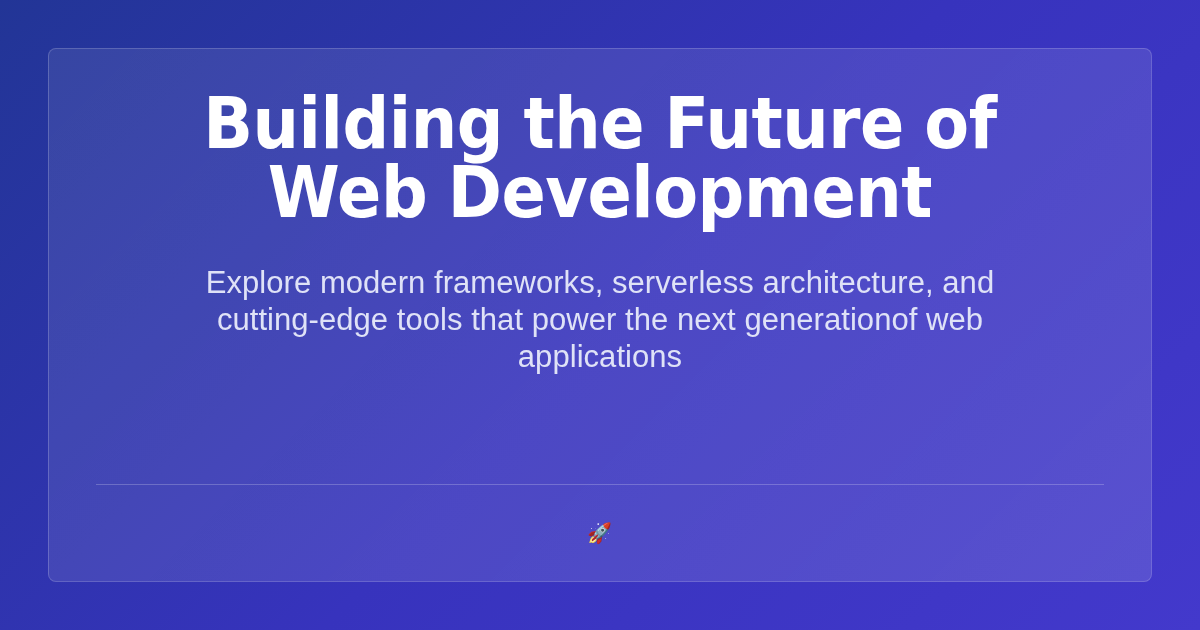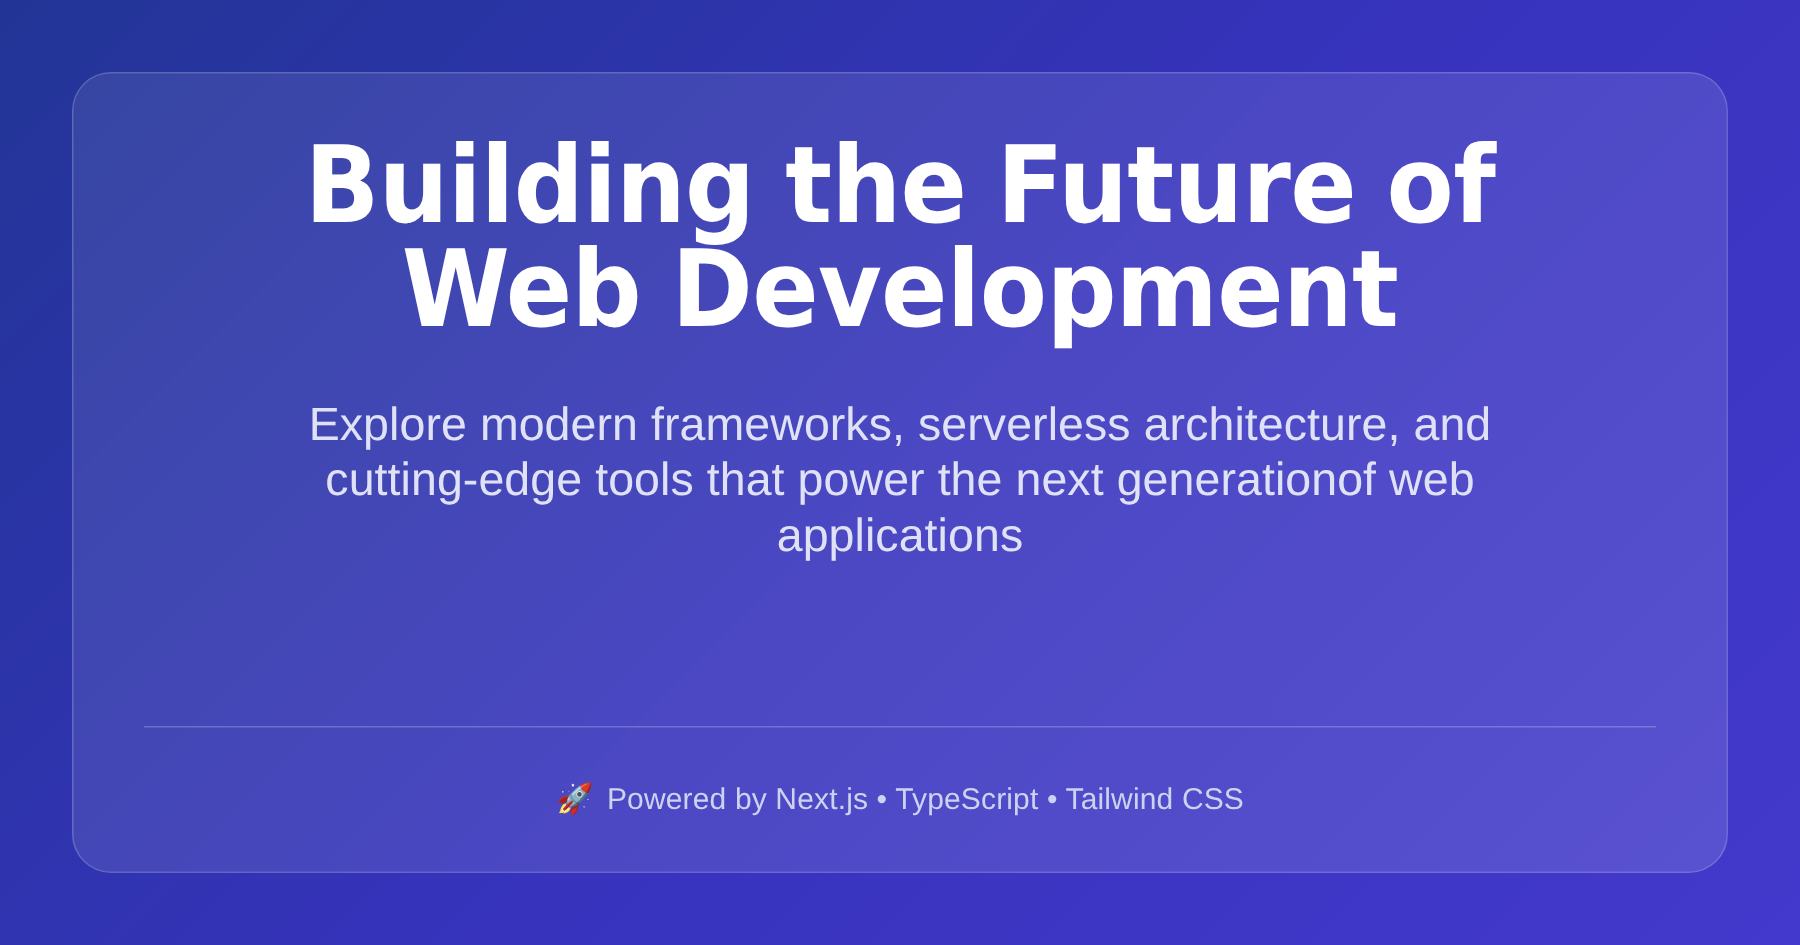--- a/index.html
+++ b/index.html
@@ -28,21 +28,21 @@
   }
 
   
   .card {
     position: absolute;
     left: 48px;
     top: 48px;
     width: 1104px;   
     height: 534px;   
     box-sizing: border-box;
-    border-radius: 26px;
+    border-radius: 8px;
     background: linear-gradient(135deg,
                  rgba(255,255,255,0.085) 0%,
                  rgba(255,255,255,0.105) 55%,
                  rgba(255,255,255,0.125) 100%);
     border: 1px solid rgba(255,255,255,0.17);
     display: flex;
     flex-direction: column;
     align-items: center;
     padding: 0 48px;
   }
@@ -128,18 +128,17 @@
     <h1 class="card-title">Building the Future of Web Development</h1>
 
     <p class="card-subtitle">Explore modern frameworks, serverless architecture, and cutting-edge tools that power the next generationof web applications</p>
 
     <div class="card-spacer"></div>
 
     <hr class="card-divider">
 
     <div class="card-footer">
       <span class="footer-emoji">🚀</span>
-      <span class="footer-text">Powered by Next.js • TypeScript • Tailwind CSS</span>
     </div>
 
   </div>
 
 </div>
 
 </body></html>

